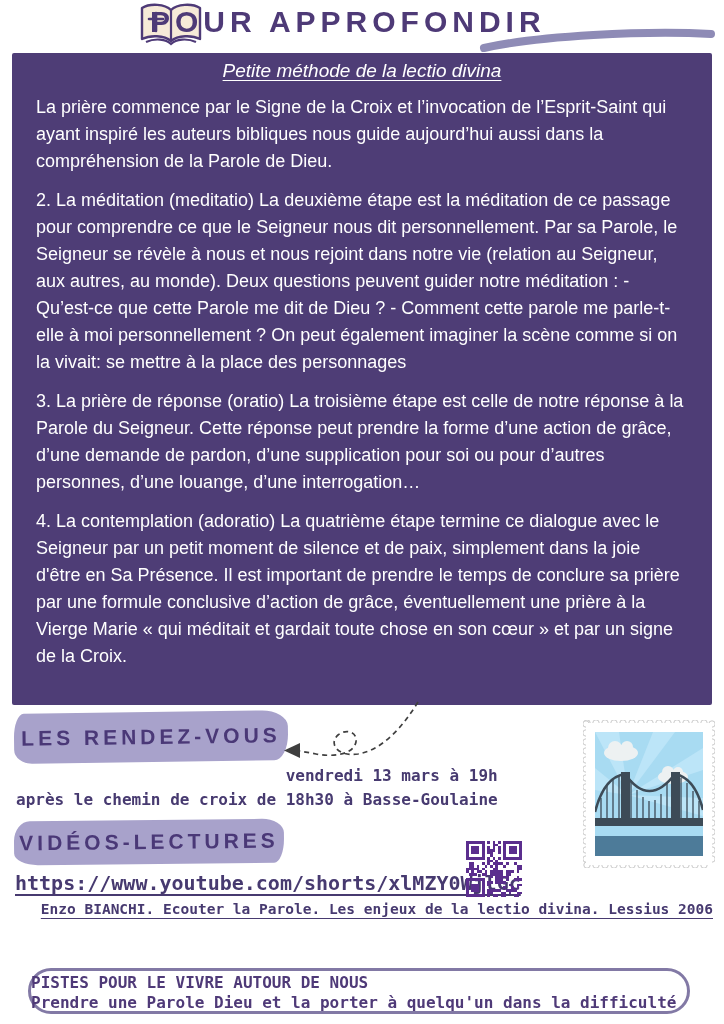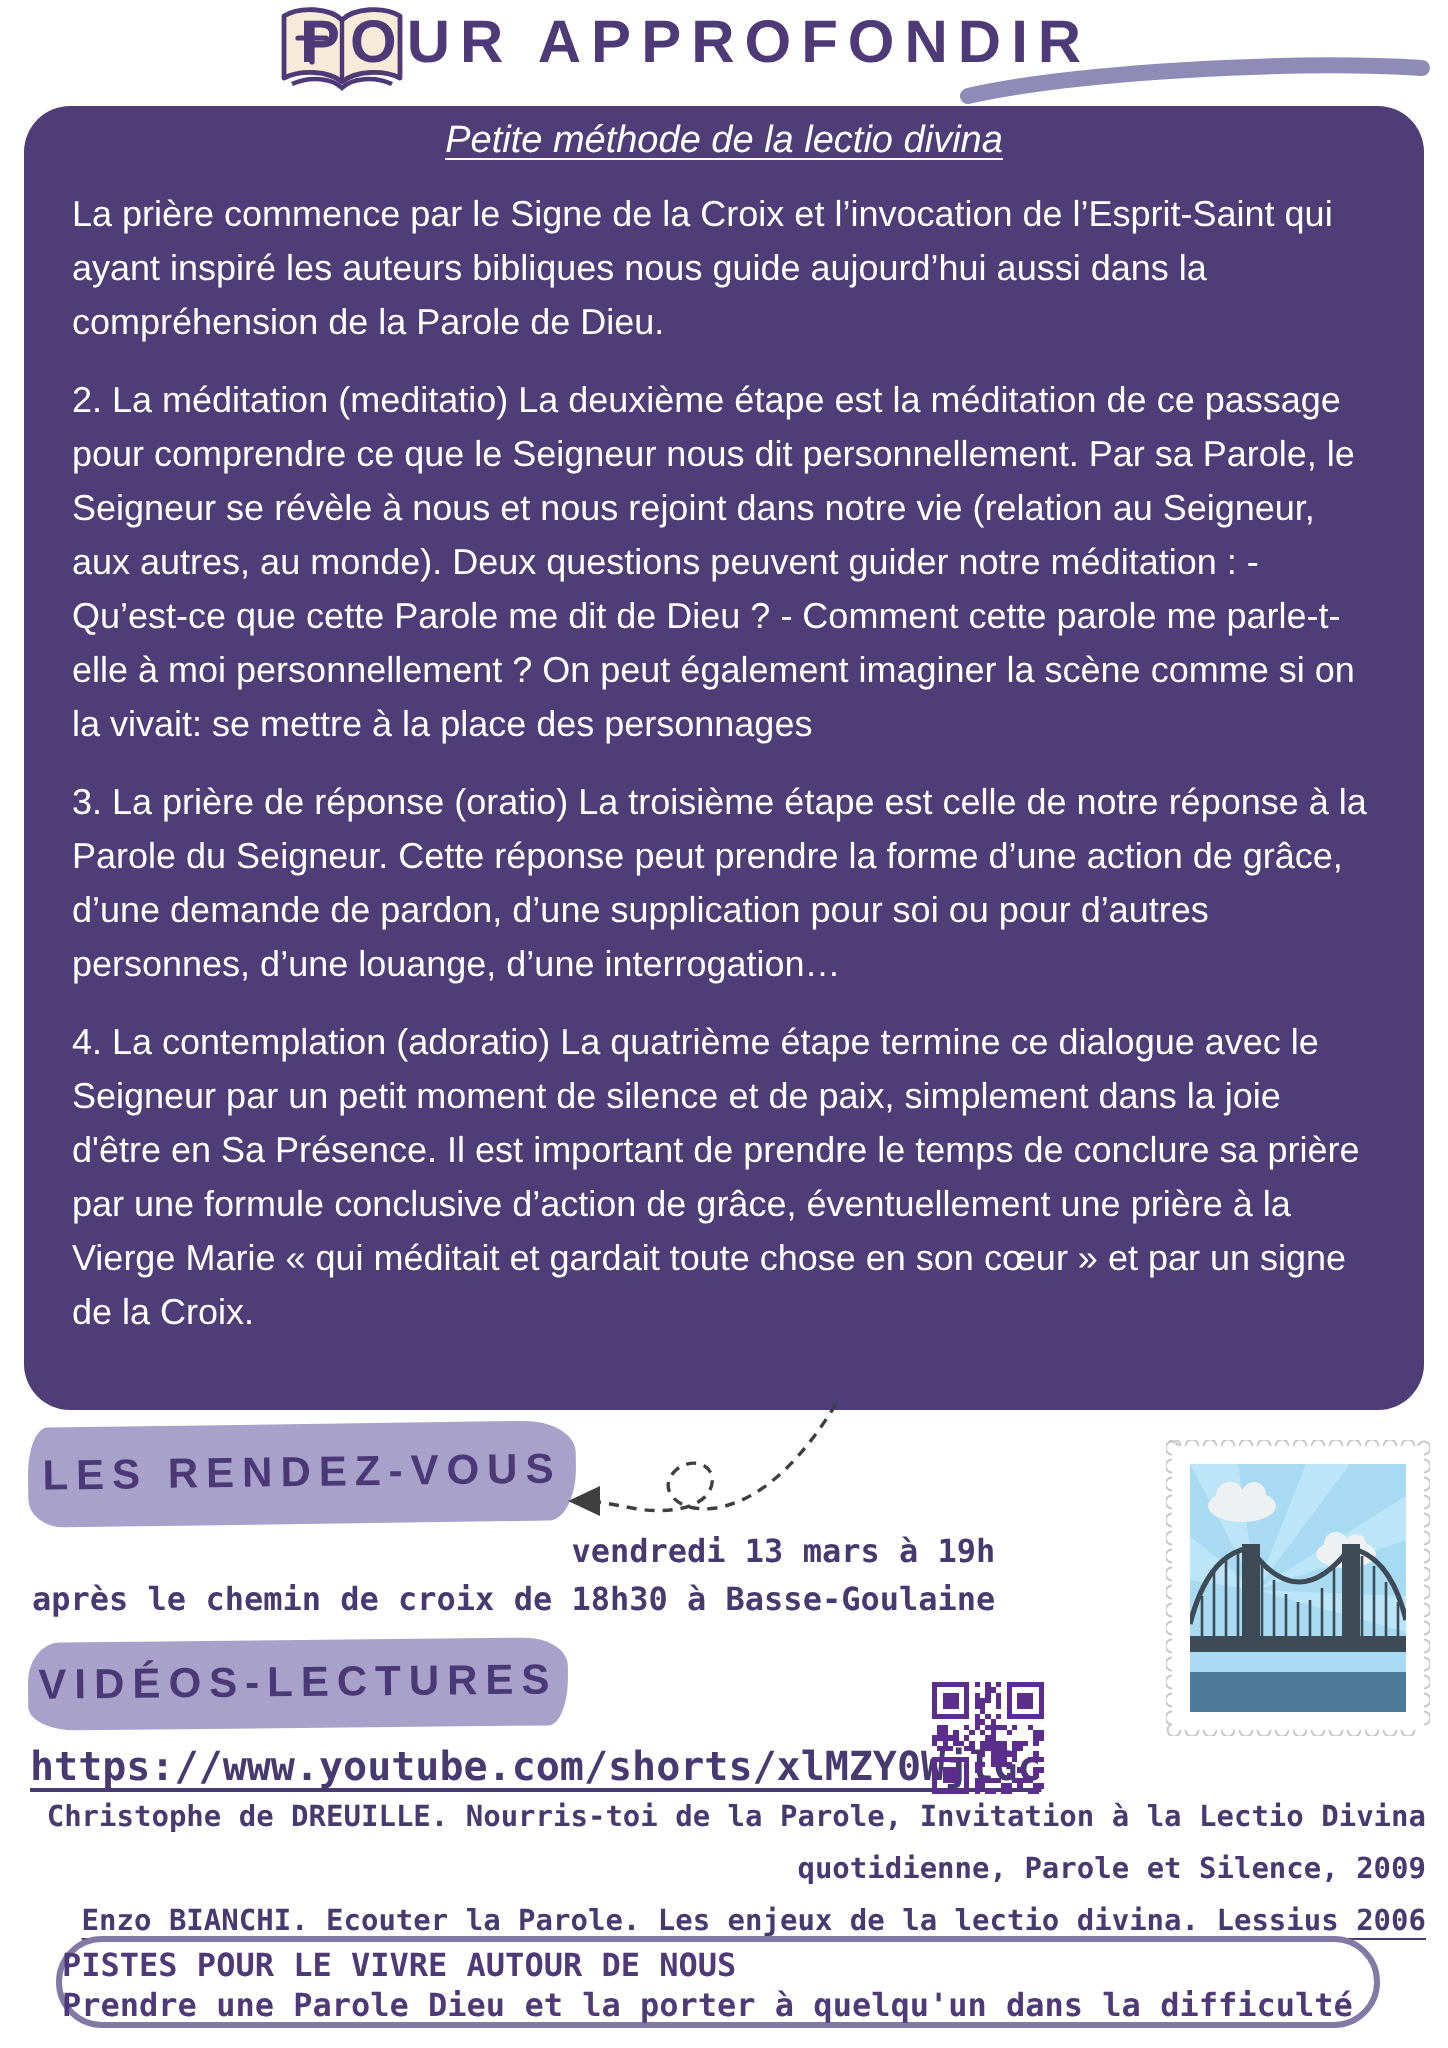--- a/index.html
+++ b/index.html
@@ -7,21 +7,21 @@
         font-family:"Liberation Sans",sans-serif;}
 
   
   #header-title{position:absolute;left:150px;top:5px;width:430px;
     font-size:30px;font-weight:700;letter-spacing:5px;color:#4e3a77;}
   #book-icon{position:absolute;left:138px;top:1px;}
   #swoosh{position:absolute;left:477px;top:26px;}
 
   
   #method-box{position:absolute;left:12px;top:53px;width:700px;height:652px;
-    background:#4e3d76;border-radius:23px;box-sizing:border-box;
+    background:#4e3d76;border-radius:2px;box-sizing:border-box;
     padding:5px 12px 0 12px;color:#ffffff;overflow:hidden;}
   #method-subtitle{text-align:center;font-style:italic;font-size:19px;
     text-decoration:underline;text-underline-offset:3px;margin:2px 0 5px 0;}
   #method-box p{margin:12px;font-size:18px;line-height:1.5;}
 
   
   .highlight-pill{position:absolute;background:#a8a2cb;}
   #rdv-pill{left:14px;top:712px;width:274px;height:50px;
     border-radius:10px 26px 14px 18px / 24px 16px 26px 14px;transform:rotate(-0.8deg);}
   #vid-pill{left:14px;top:820px;width:270px;height:44px;
@@ -436,21 +436,20 @@
       <rect x="8" y="20" width="1" height="1" fill="#5b2e8e"></rect>
       <rect x="10" y="20" width="1" height="1" fill="#5b2e8e"></rect>
       <rect x="11" y="20" width="1" height="1" fill="#5b2e8e"></rect>
       <rect x="13" y="20" width="1" height="1" fill="#5b2e8e"></rect>
       <rect x="14" y="20" width="1" height="1" fill="#5b2e8e"></rect>
       <rect x="18" y="20" width="1" height="1" fill="#5b2e8e"></rect>
       <rect x="19" y="20" width="1" height="1" fill="#5b2e8e"></rect>
     </svg>
 
   <div id="references" class="hand">
-    <div>Christophe de DREUILLE. Nourris-toi de la Parole, Invitation à la Lectio Divina quotidienne, Parole et Silence, 2009</div>
     <div class="underlined">Enzo BIANCHI. Ecouter la Parole. Les enjeux de la lectio divina. Lessius 2006</div>
   </div>
 
   <div id="footer-box">
     <div id="footer-title">PISTES POUR LE VIVRE AUTOUR DE NOUS</div>
     <div id="footer-subtitle">Prendre une Parole Dieu et la porter à quelqu'un dans la difficulté</div>
   </div>
 
 </div>
 

